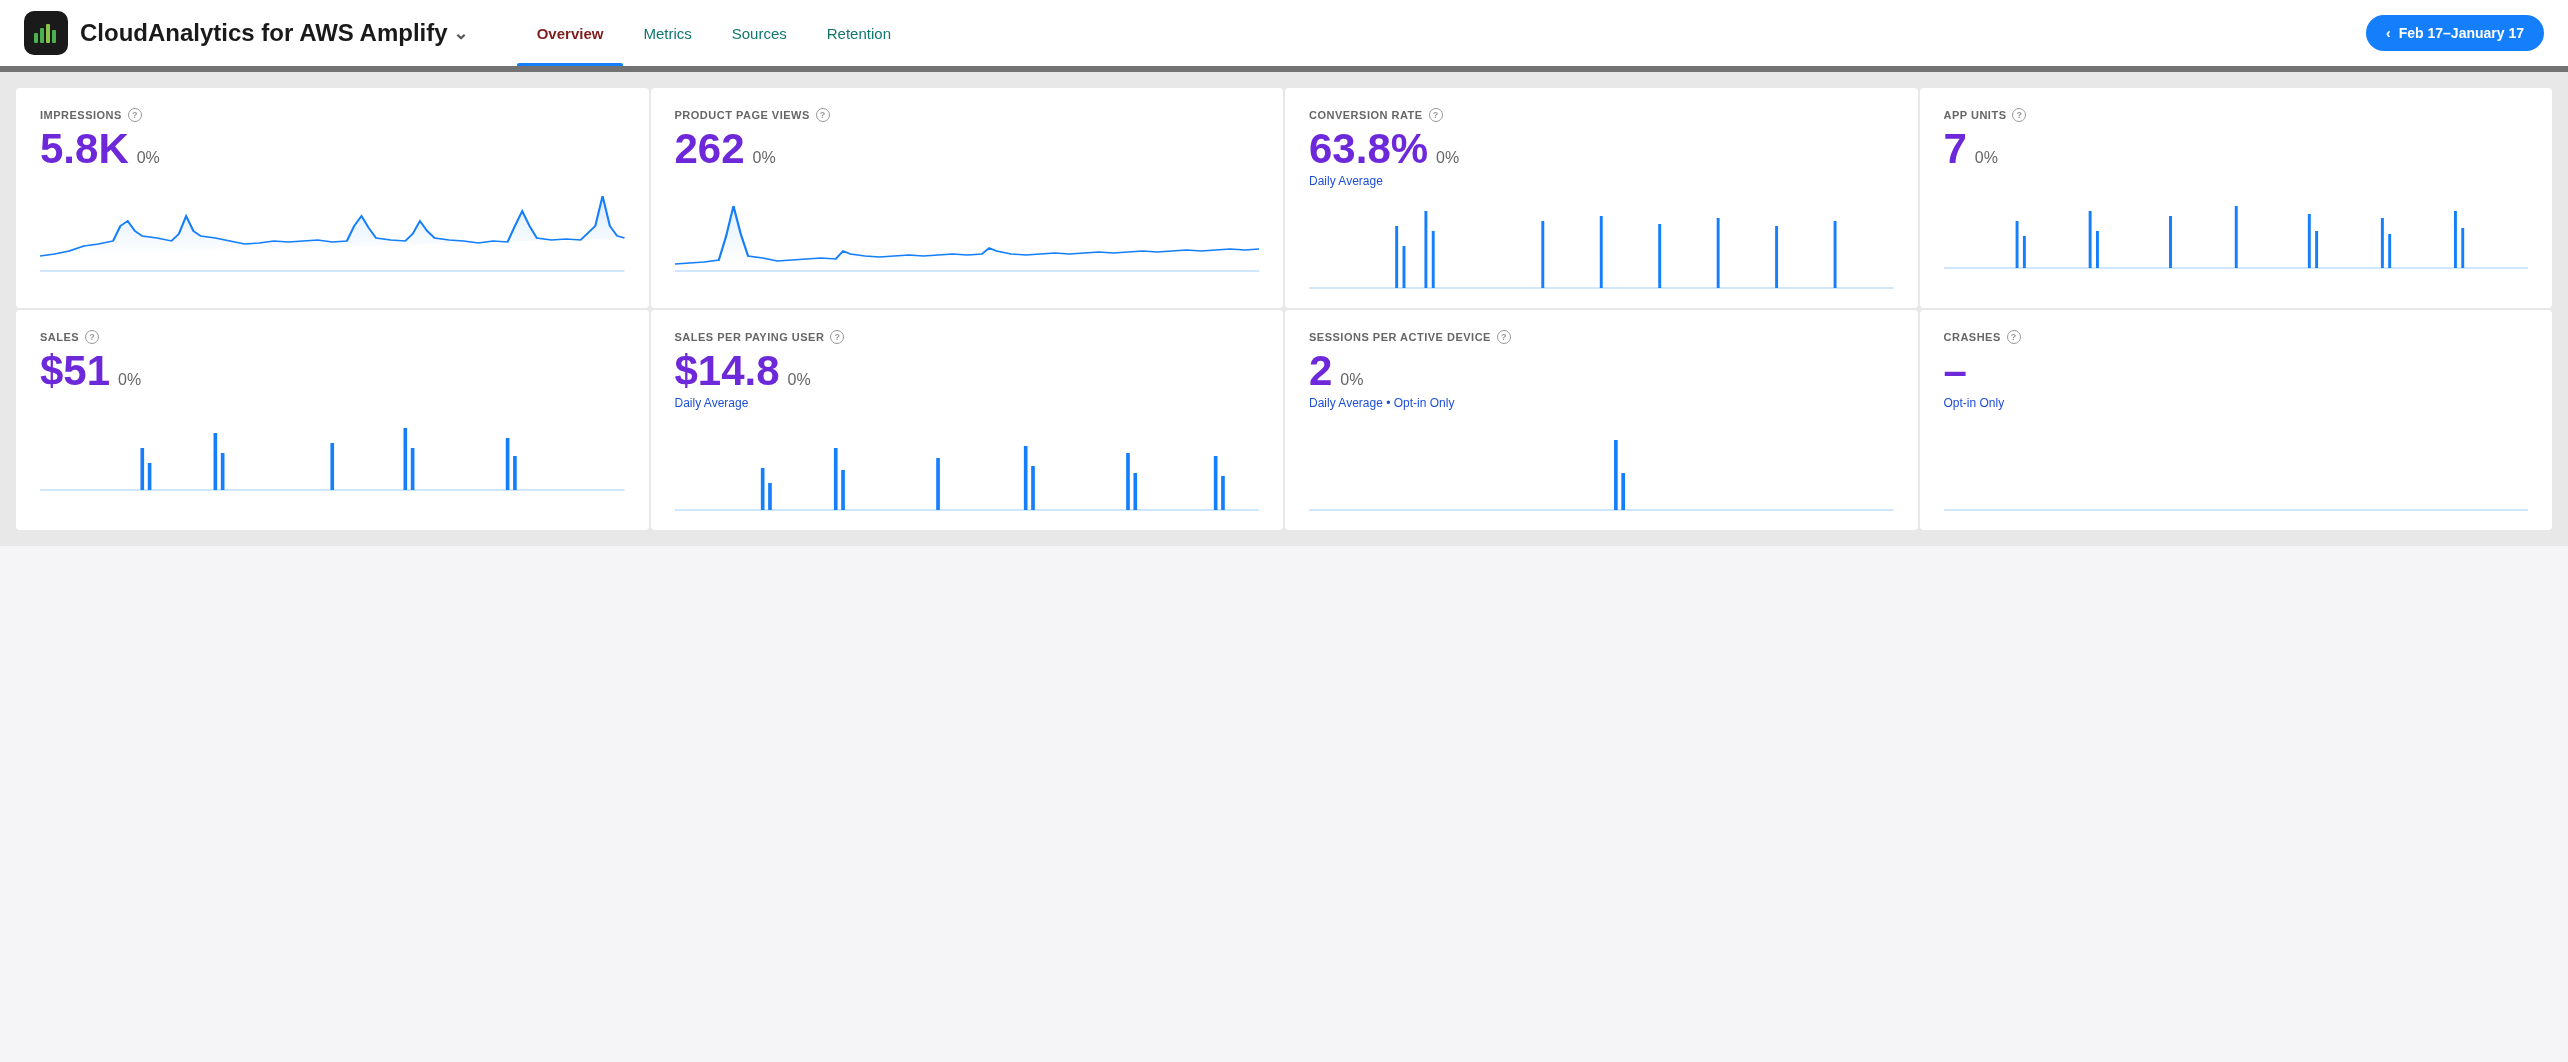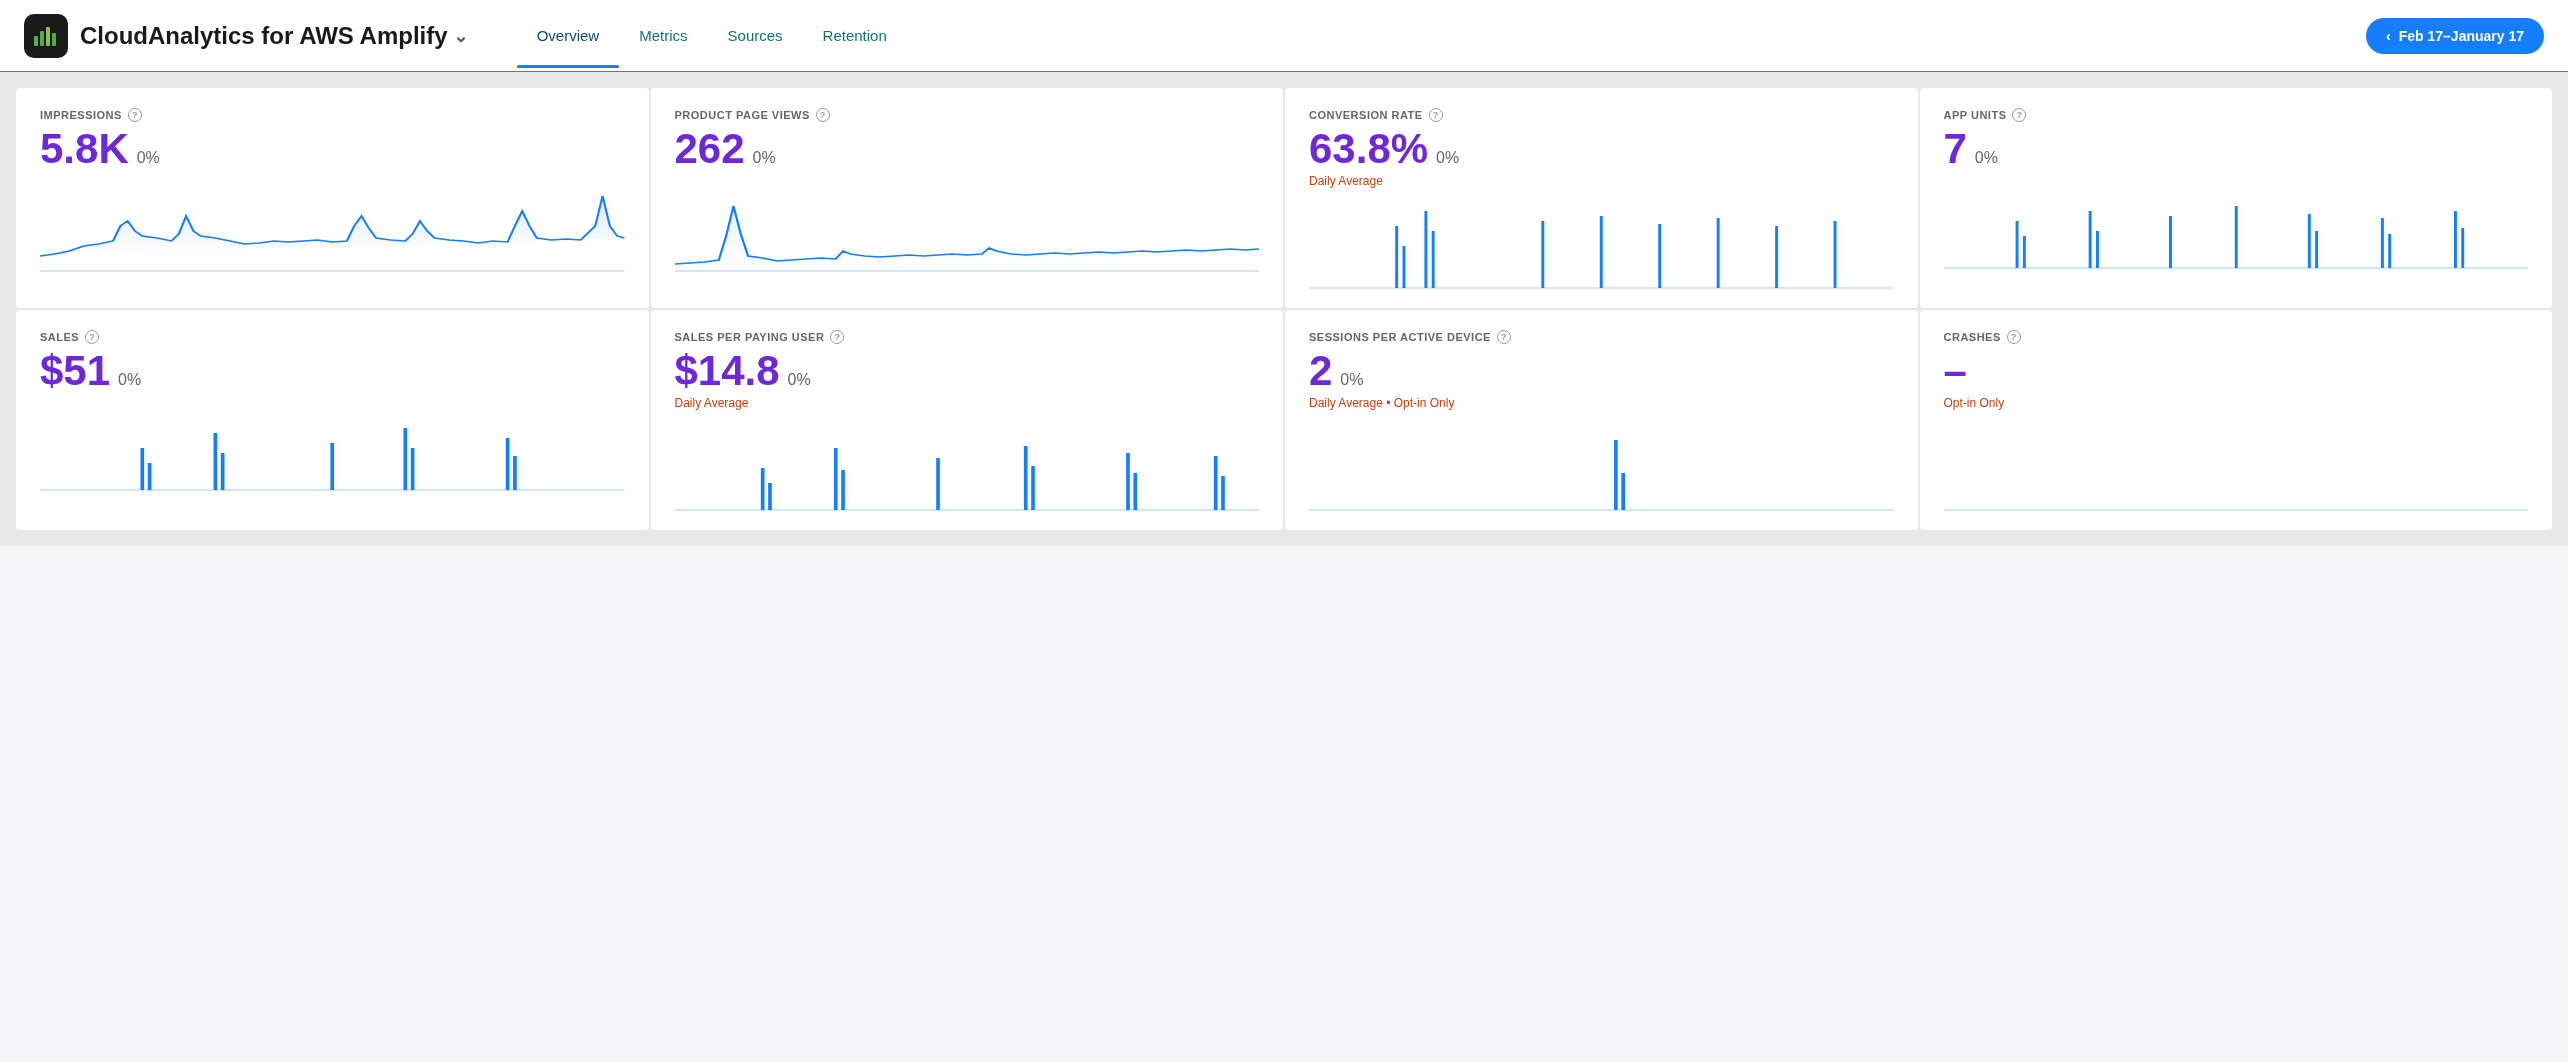--- a/index.html
+++ b/index.html
@@ -3,21 +3,21 @@
   <meta charset="utf-8">
   <style>
     * { box-sizing: border-box; margin: 0; padding: 0; }
     body {
       font-family: -apple-system, BlinkMacSystemFont, 'SF Pro Display', 'Helvetica Neue', Arial, sans-serif;
       background: #f5f5f7;
       min-height: 100vh;
     }
     .header {
       background: #fff;
-      border-bottom: 1px solid #737373;
+      border-bottom: 6px solid #737373;
       padding: 0 24px;
       display: flex;
       align-items: center;
       height: 72px;
       gap: 32px;
     }
     .app-brand {
       display: flex;
       align-items: center;
       gap: 12px;
@@ -54,22 +54,22 @@
     .nav-tab {
       padding: 24px 20px;
       font-size: 15px;
       font-weight: 500;
       color: #0f766e;
       cursor: pointer;
       position: relative;
       text-decoration: none;
     }
     .nav-tab.active {
-      color: #0c4a6e;
-      font-weight: 400;
+      color: #7f1d1d;
+      font-weight: 700;
     }
     .nav-tab.active::after {
       content: '';
       position: absolute;
       bottom: 0;
       left: 0;
       right: 0;
       height: 3px;
       background: #147EFB;
       border-radius: 2px 2px 0 0;
@@ -138,21 +138,21 @@
       color: #6d28d9;
       line-height: 1.1;
     }
     .metric-change {
       font-size: 16px;
       font-weight: 500;
       color: #666;
     }
     .metric-subtitle {
       font-size: 12px;
-      color: #c2410c;
+      color: #1d4ed8;
       margin-bottom: 8px;
     }
     .chart-area {
       width: 100%;
       height: 100px;
       margin-top: 4px;
     }
     .chart-area svg {
       width: 100%;
       height: 100%;

